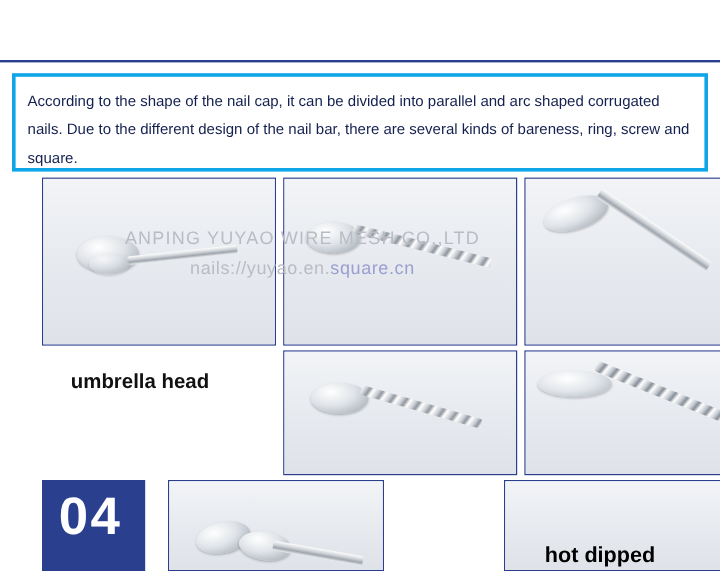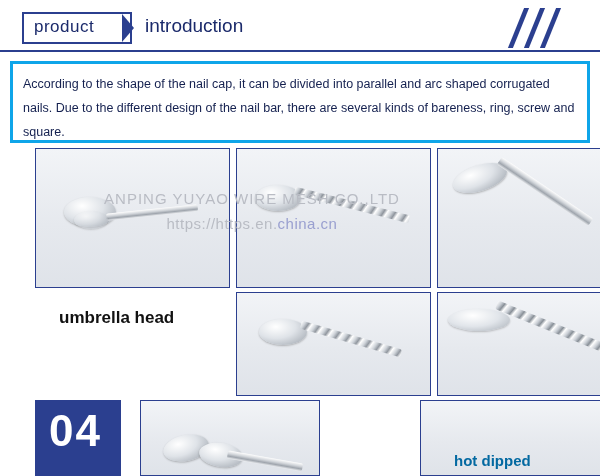--- a/index.html
+++ b/index.html
@@ -190,22 +190,22 @@
     color: #ffffff;
     font-family: "Liberation Sans", sans-serif;
     font-weight: bold;
     letter-spacing: 2px;
   }
 
   .hotdip {
     position: absolute;
     left: 424px;
     top: 306px;
-    font-size: 15px;
-    color: #0369a1;
+    font-size: 18px;
+    color: #000000;
     font-weight: bold;
     font-family: "Liberation Sans", sans-serif;
   }
 
   
   .watermark {
     position: absolute;
     left: 0;
     top: 190px;
     width: 504px;
@@ -242,31 +242,20 @@
     background: radial-gradient(ellipse at 40% 30%, #ffffff 0%, #e1e5ea 50%, #a7aeb6 100%);
     border-radius: 50%;
     box-shadow: 0 1px 2px rgba(0,0,0,0.22);
   }
 </style>
 </head>
 <body>
 
 <div class="page">
 
-  <div class="header">
-    <div class="header-tab"></div>
-    <div class="header-tab-label">product</div>
-    <div class="header-arrow"></div>
-    <div class="header-title">introduction</div>
-    <div class="header-stripes">
-      <span></span>
-        <span></span>
-        <span></span>
-    </div>
-  </div>
   <div class="header-rule"></div>
 
   <div class="desc-box">
     <div class="desc-text">According to the shape of the nail cap, it can be divided into parallel and arc shaped corrugated nails. Due to the different design of the nail bar, there are several kinds of bareness, ring, screw and square.</div>
   </div>
 
   <div class="grid">
 
     <div class="cell cell-1">
       <div class="photo">
@@ -326,17 +315,17 @@
     <div class="cell cell-8">
       <div class="photo"></div>
     </div>
 
     <div class="hotdip">hot dipped</div>
   </div>
 
   <div class="watermark">
     <div class="wm-line1">ANPING YUYAO WIRE MESH CO.,LTD</div>
     <div class="wm-line2">
-      <span>https://https.en.</span><span class="wm-cn">china.cn</span>
+      <span>nails://yuyao.en.</span><span class="wm-cn">square.cn</span>
     </div>
   </div>
 
 </div>
 
 </body></html>

